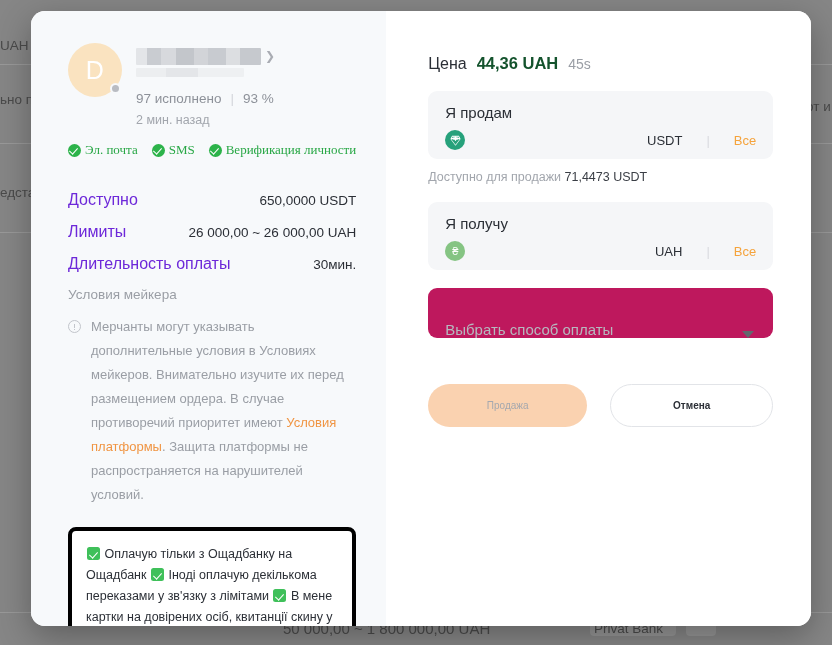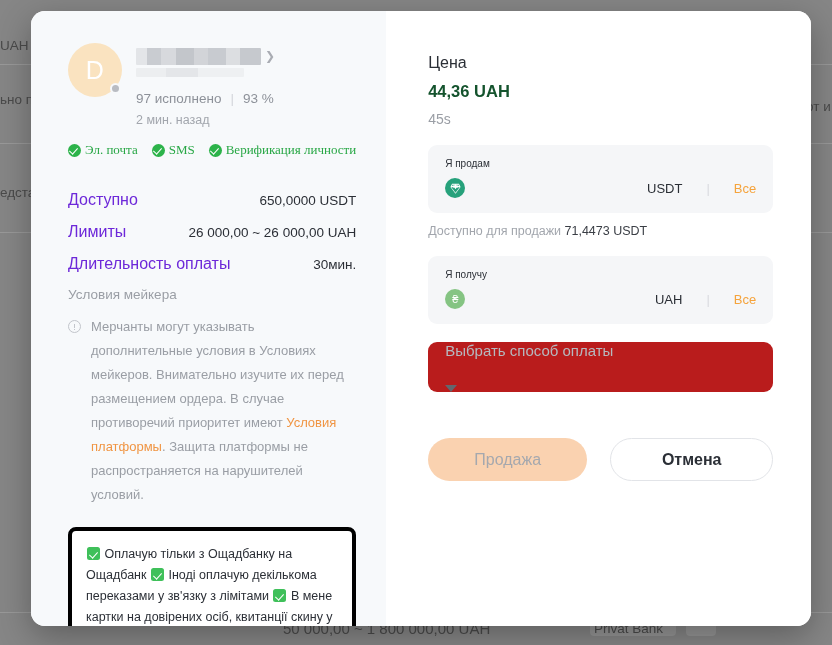--- a/index.html
+++ b/index.html
@@ -165,33 +165,33 @@
     border-radius: 50% 50% 48% 48% / 62% 62% 38% 38%;
     vertical-align: -2px;
   }
 
   
   #right-panel {
     flex: 1;
     background: #ffffff;
     padding: 43px 42px 0 42px;
   }
-  .price-line { display: flex; align-items: baseline; gap: 10px; flex-direction: column; }
+  .price-line { display: flex; align-items: baseline; gap: 10px; }
   .price-label { font-size: 16px; color: #2b2f36; }
   .price-val { font-size: 16.5px; color: #14532d; font-weight: bold; }
   .price-timer { font-size: 14px; color: #9a9ea5; }
 
   .field {
     margin-top: 18px;
     background: #f5f6f8;
     border-radius: 9px;
     padding: 13px 17px 13px 17px;
     height: 68px;
   }
-  .field-label { font-size: 10px; color: #2b2f36; }
+  .field-label { font-size: 15px; color: #2b2f36; }
   .field-row {
     margin-top: 9px;
     display: flex; align-items: center; justify-content: space-between;
   }
   .coin-usdt {
     width: 20px; height: 20px; border-radius: 50%;
     background: #26a17b;
     display: flex; align-items: center; justify-content: center;
   }
   .coin-uah {
@@ -205,40 +205,39 @@
     font-size: 13px; color: #2b2f36;
   }
   .pipe { color: #d8dadf; }
   .all-link { color: #f5a33c; cursor: pointer; }
 
   .avail-note { margin-top: 11px; font-size: 12.5px; color: #a2a6ad; }
   .avail-note b { color: #3a3e45; font-weight: normal; }
 
   .select {
     margin-top: 18px;
-    background: #b91c1c;
+    background: #be185d;
     border-radius: 9px;
     height: 50px;
-    display: flex; align-items: flex-start; justify-content: space-between;
+    display: flex; align-items: flex-end; justify-content: space-between;
     padding: 0 19px 0 17px;
-    flex-direction: column;
   }
   .select-ph { font-size: 15px; color: #b6b9bf; }
   .caret {
     width: 0; height: 0;
     border-left: 6px solid transparent;
     border-right: 6px solid transparent;
     border-top: 7px solid #63666d;
   }
 
   .actions { margin-top: 46px; display: flex; gap: 23px; }
   .btn {
     height: 43px; border-radius: 22px;
     display: flex; align-items: center; justify-content: center;
-    font-size: 16px; cursor: pointer;
+    font-size: 10px; cursor: pointer;
   }
   .btn-sell { width: 159px; background: #fad2b0; color: #a5a8ae; }
   .btn-cancel {
     width: 163px; background: #ffffff;
     border: 1px solid #e2e4e8; color: #2b2f36; font-weight: bold;
   }
 </style>
 </head>
 <body>
 

